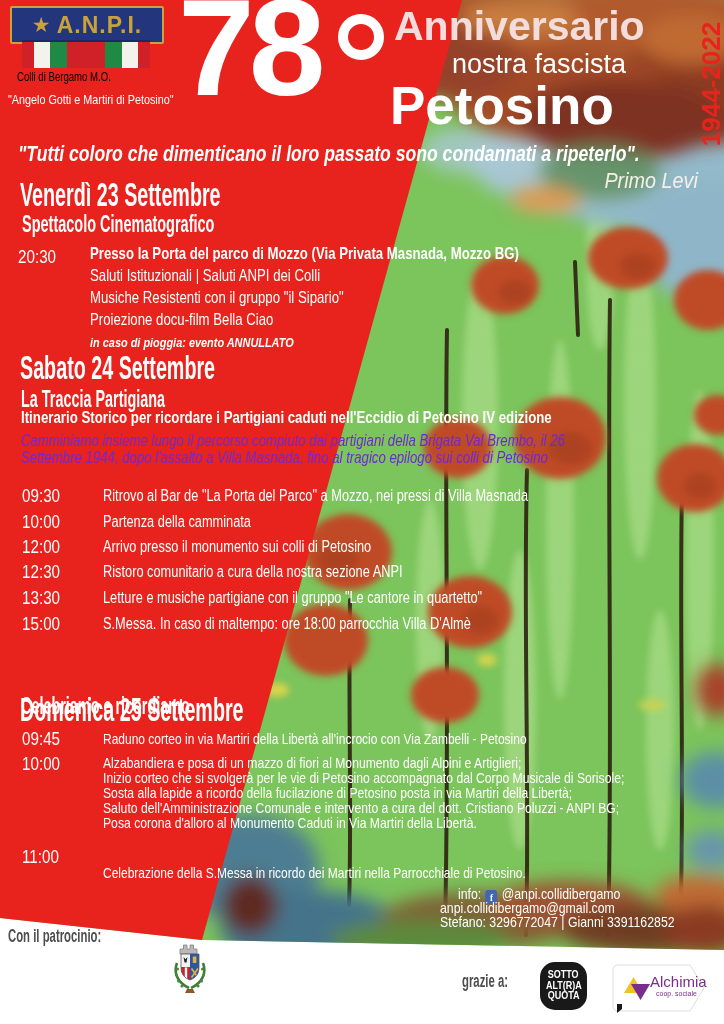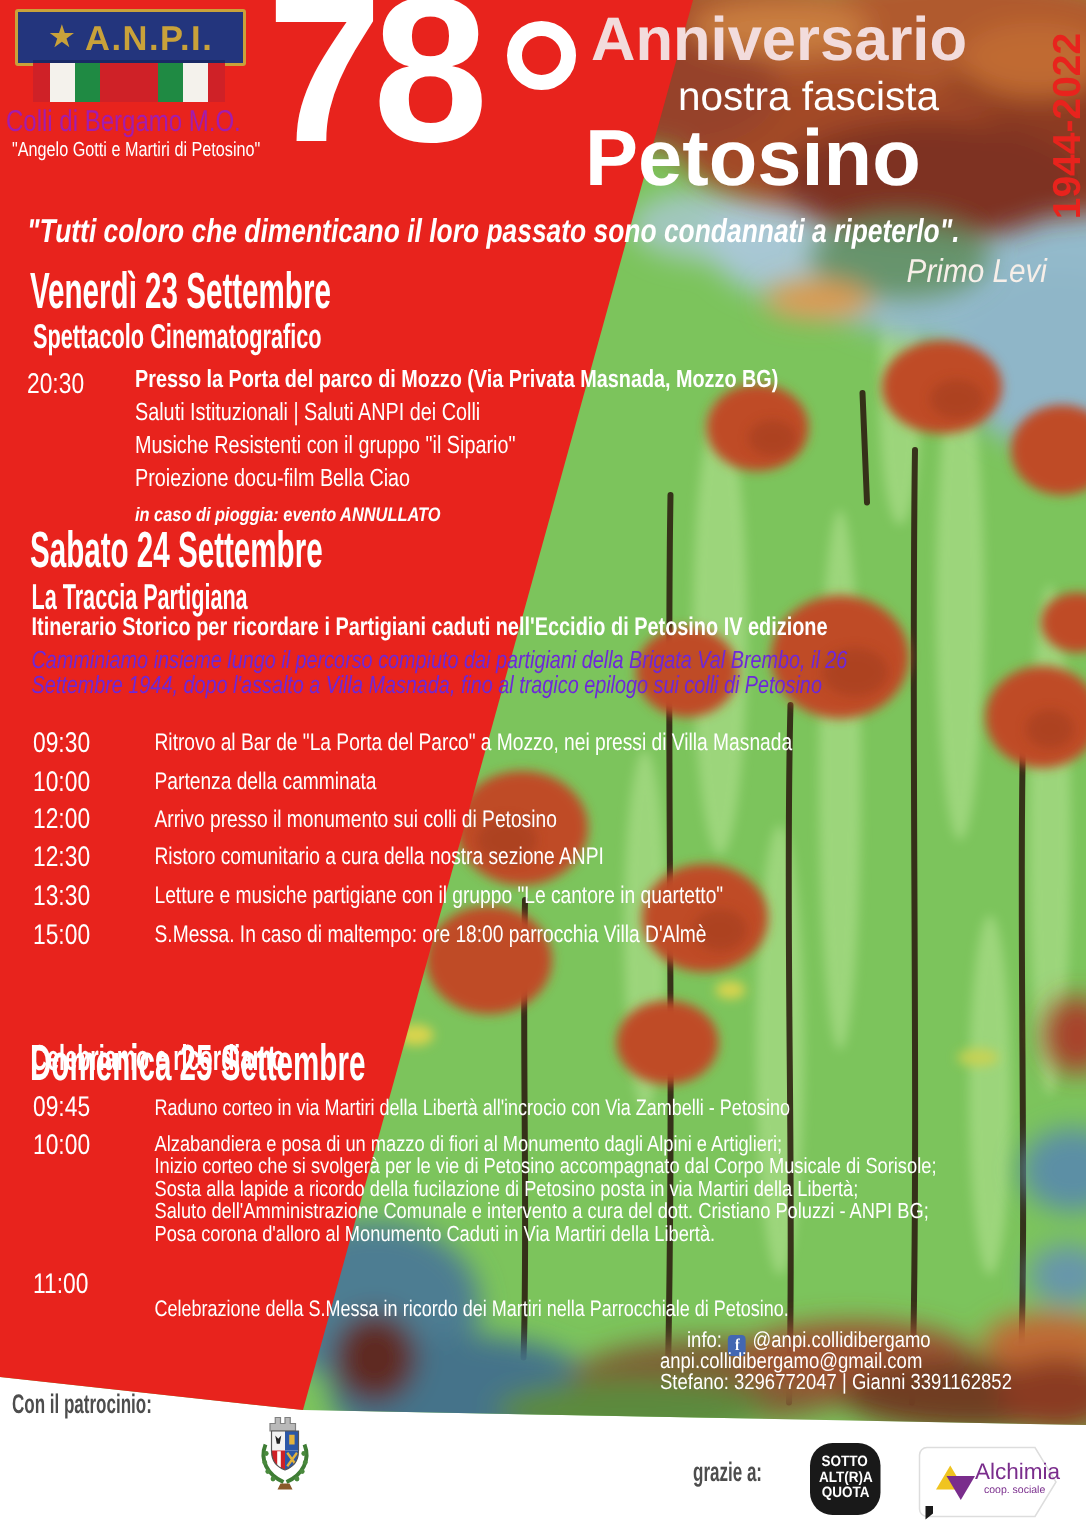--- a/index.html
+++ b/index.html
@@ -32,21 +32,21 @@
   }
   .anpi-star::before{content:"★";color:#c9a23a;font-size:21px;line-height:1;}
   .anpi-acronym{color:#c9a23a;font-weight:bold;font-size:23px;letter-spacing:1px;}
   .anpi-ribbon{
     left:22px;top:42px;width:128px;height:26px;
     background:linear-gradient(90deg,
       #cf2127 0%,#cf2127 9%,#f4f2ec 9%,#f4f2ec 22%,#1f8a43 22%,#1f8a43 35%,
       #cf2127 35%,#cf2127 65%,#1f8a43 65%,#1f8a43 78%,#f4f2ec 78%,#f4f2ec 91%,#cf2127 91%);
     box-shadow:0 -2px 0 #1a2a66;
   }
-  .anpi-section{left:4px;top:70px;color:#a21caf;font-size:20px;}
+  .anpi-section{left:17px;top:70px;color:#000000;font-size:12px;}
   .anpi-dedication{left:8px;top:92px;color:#fff;font-size:13.5px;}
   
   .big-number{left:178px;top:-22px;color:#fff;font-size:138px;font-weight:bold;letter-spacing:-6px;line-height:1;}
   .degree-ring{left:338px;top:14px;width:26px;height:26px;border:10px solid #fff;border-radius:50%;}
   .hdr-title{left:394px;top:6px;color:#f2dcdc;font-size:41px;font-weight:bold;line-height:1;}
   .hdr-subtitle{left:452px;top:51px;color:#ffffff;font-size:27px;line-height:1;}
   .hdr-place{left:390px;top:79px;color:#ffffff;font-size:53px;font-weight:bold;line-height:1;}
   .hdr-years{
     left:642px;top:71px;width:134px;height:26px;text-align:center;
     color:#e8231d;font-size:26px;font-weight:bold;transform:rotate(-90deg);

